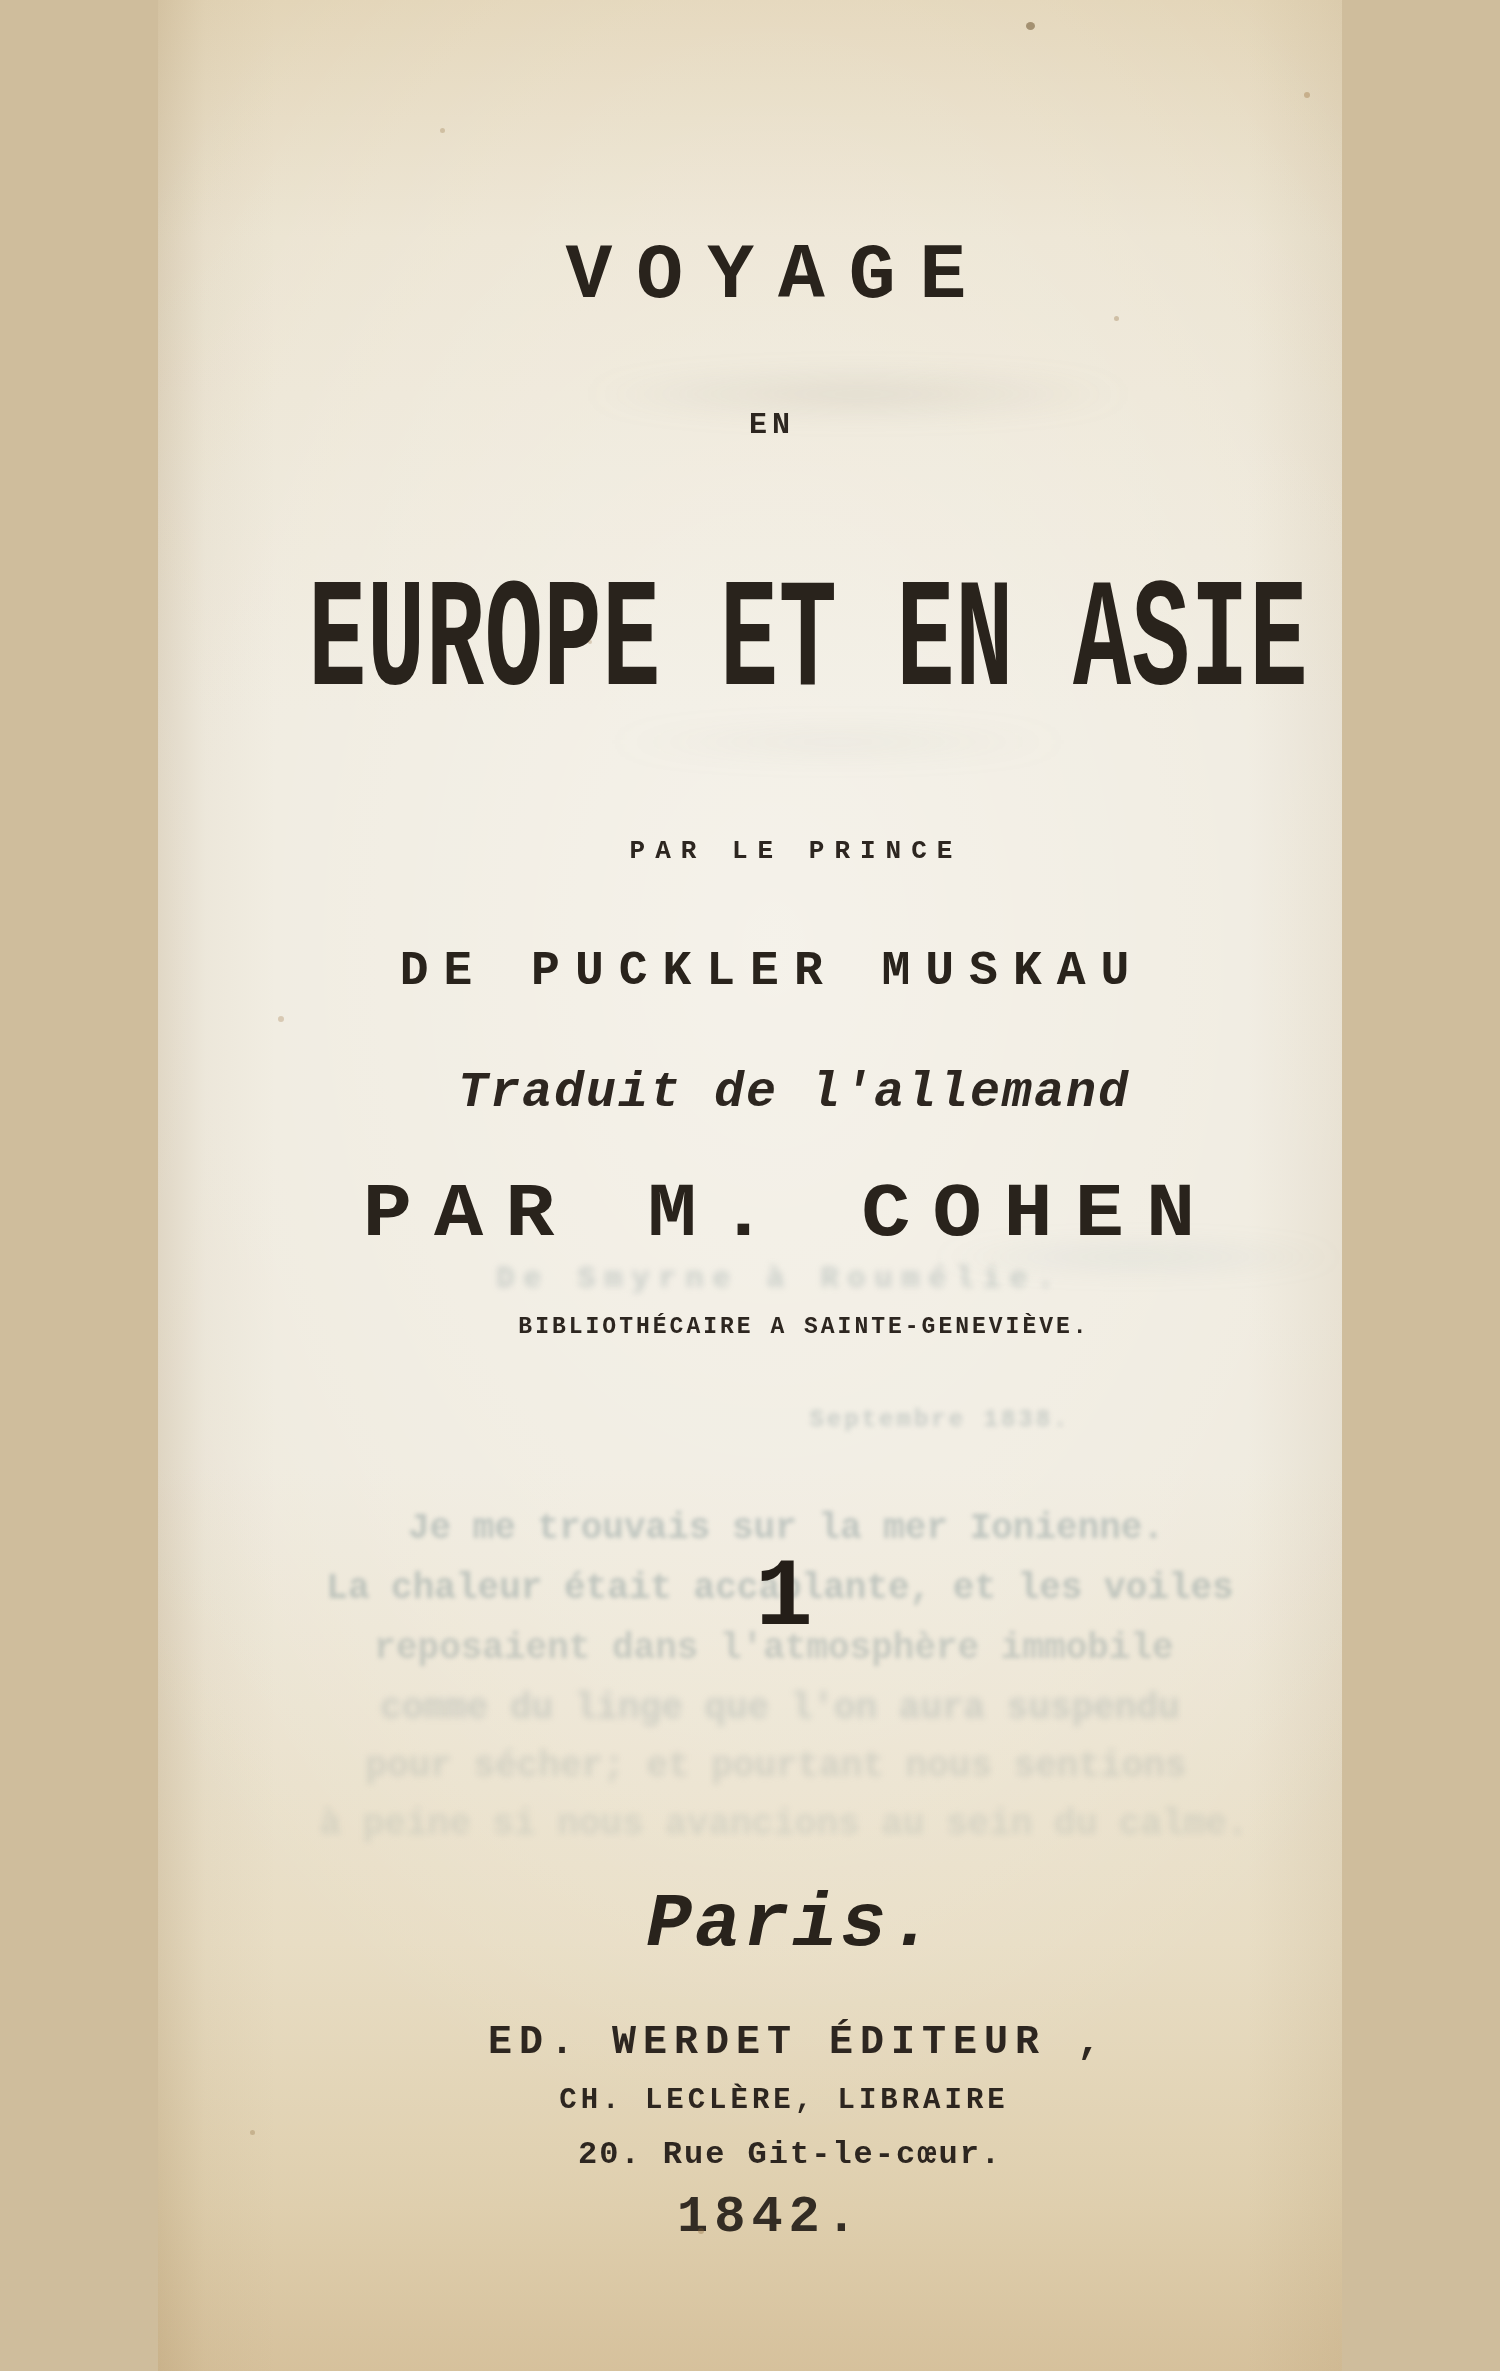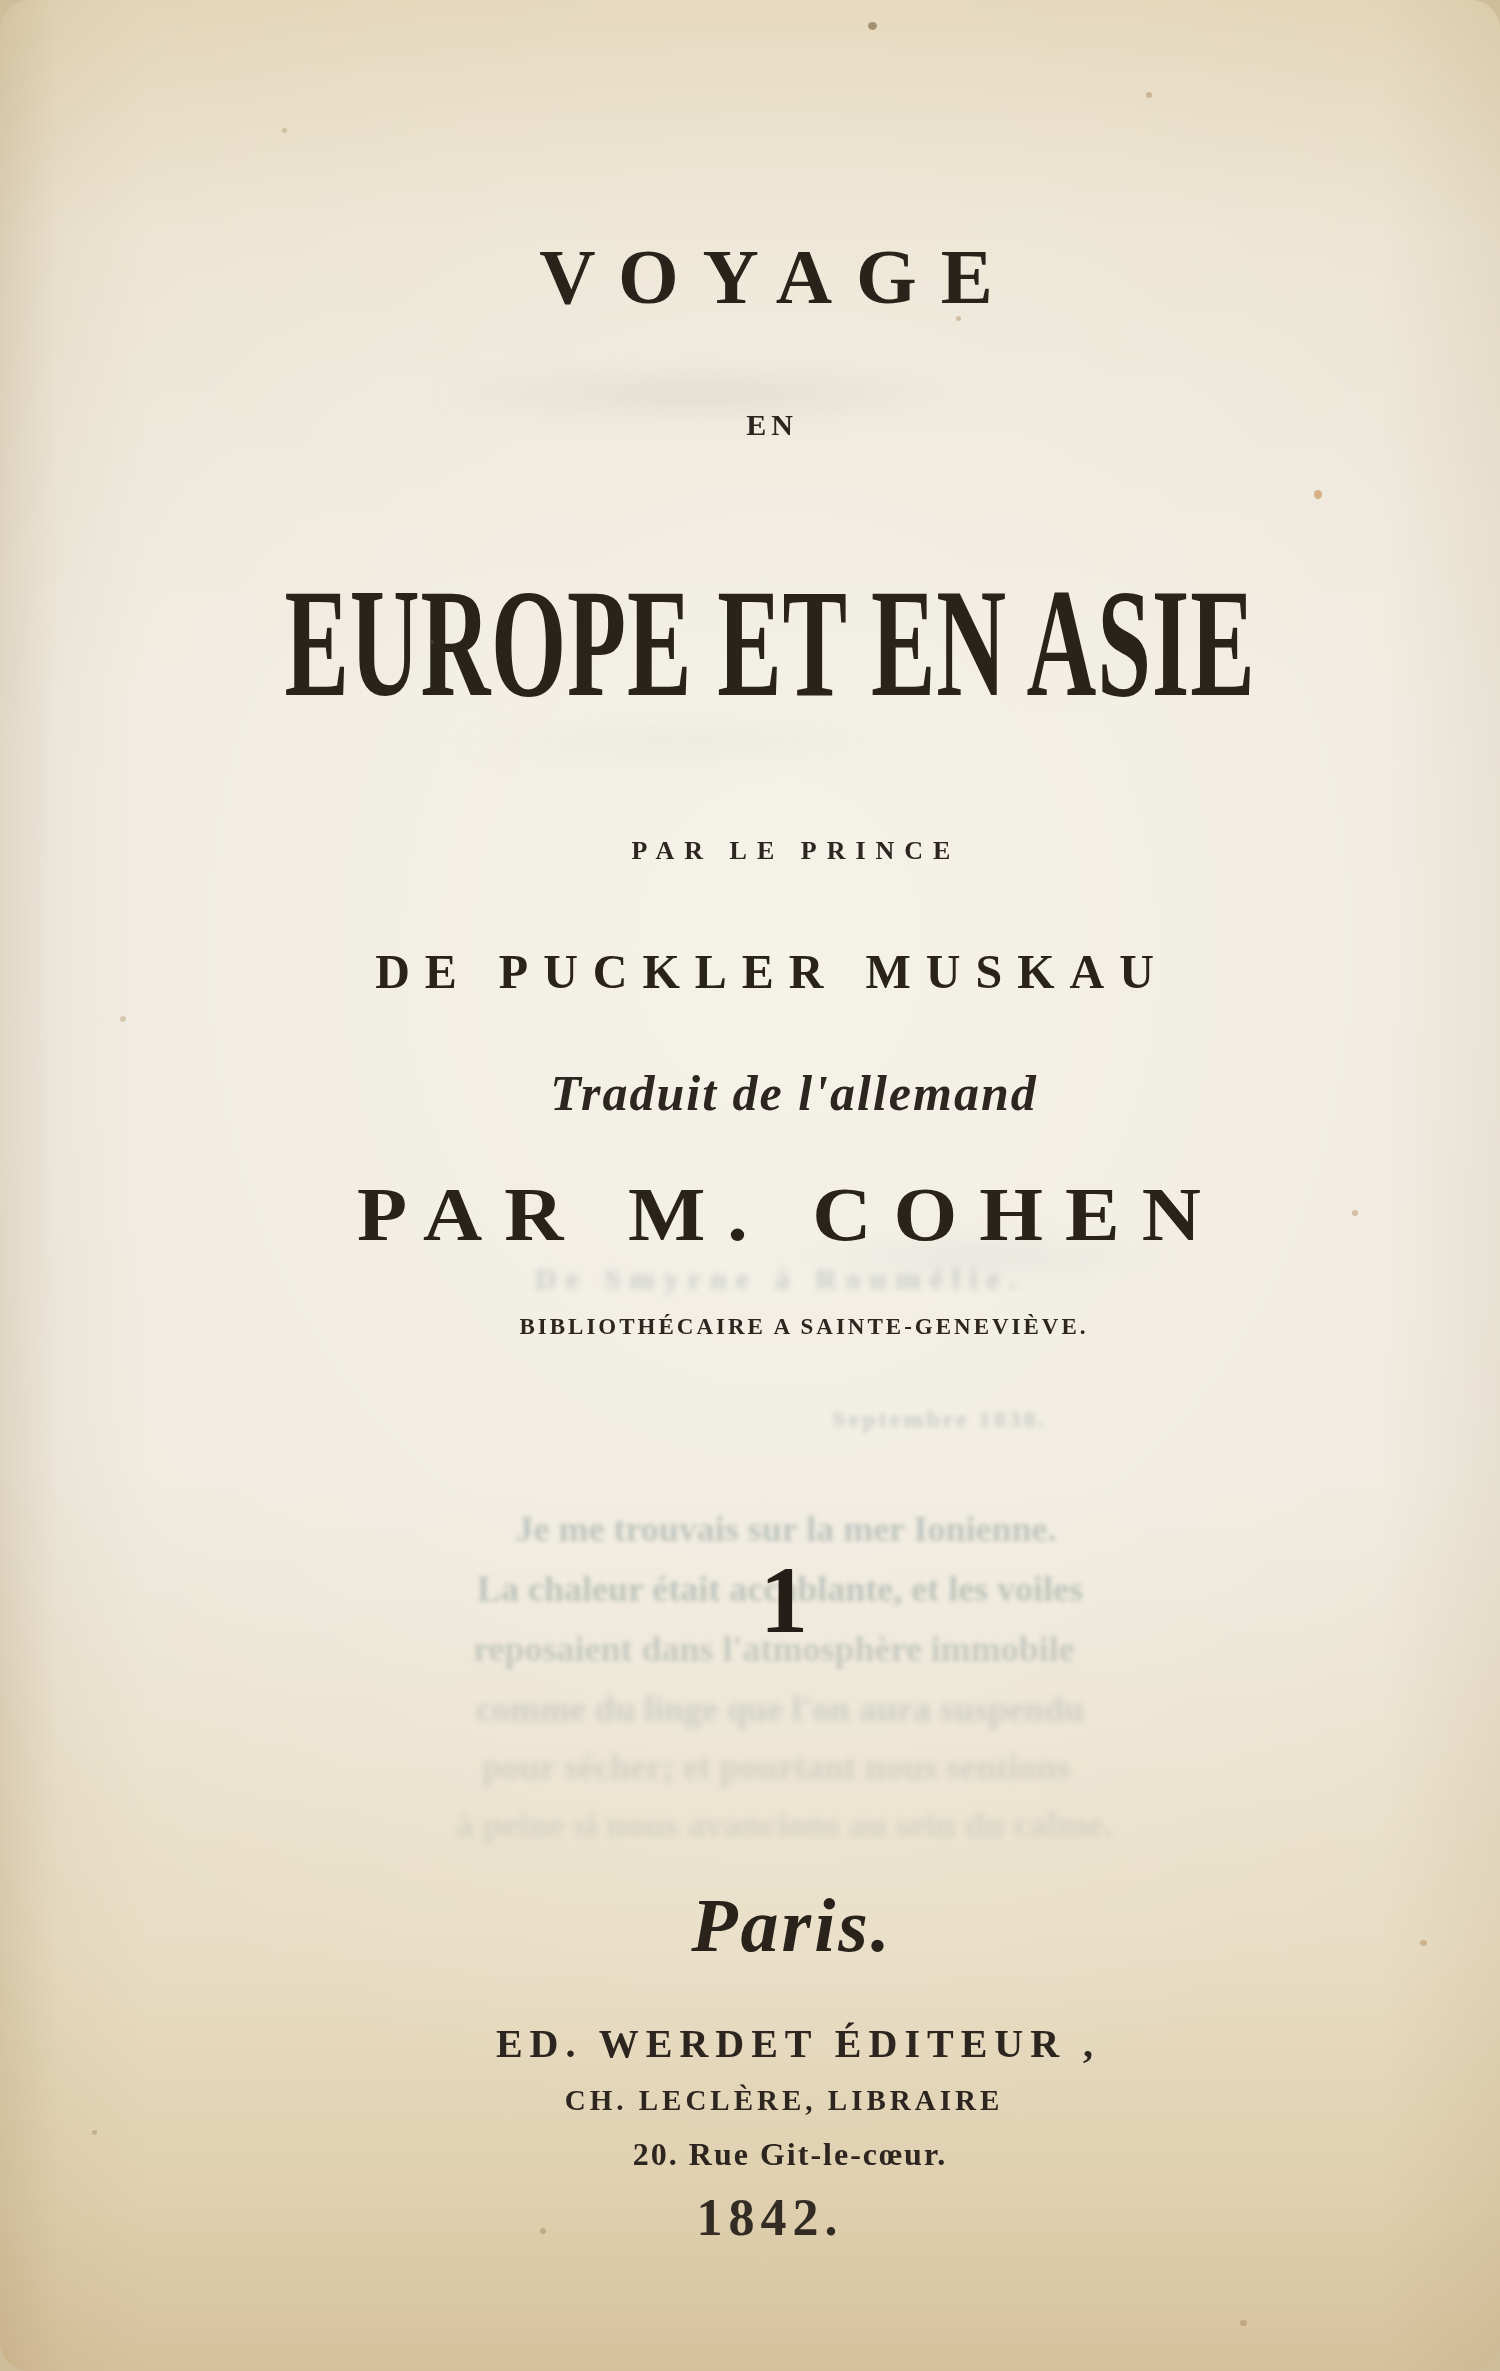--- a/index.html
+++ b/index.html
@@ -1,27 +1,26 @@
 <!DOCTYPE html>
 <html><head>
 <meta charset="utf-8">
 <style>
   html,body{margin:0;padding:0;background:#cfbd9c;}
   .page{
     position:relative;
-    width:1500px;height:2371px;
+    width:1184px;height:2371px;
     margin:0 auto;
     overflow:hidden;
     background:
       radial-gradient(95% 70% at 52% 40%, rgba(255,255,255,0.40) 0%, rgba(255,255,255,0.18) 45%, rgba(255,255,255,0) 72%),
       linear-gradient(to right, rgba(150,118,70,0.20) 0%, rgba(150,118,70,0.05) 4%, rgba(150,118,70,0) 10%, rgba(150,118,70,0) 92%, rgba(150,118,70,0.10) 100%),
       linear-gradient(to bottom, #e3d5b8 0%, #ebe3d0 10%, #eee9dc 30%, #eee9dc 62%, #e8ddc4 82%, #dfcfae 93%, #d6c19c 100%);
-    font-family:Liberation Serif, serif;
+    font-family:Liberation Mono, monospace;
     color:#2d2620;
-    border-radius:29px;
   }
   .line{position:absolute;left:0;width:100%;text-align:center;white-space:nowrap;}
 
   .voyage{top:232px;font-size:78px;font-weight:bold;letter-spacing:24px;
     transform:translateX(28px);color:#29231c;}
   .en{top:408px;font-size:30px;font-weight:bold;letter-spacing:5px;transform:translateX(22px);}
   .main-title{top:556px;font-size:124px;font-weight:bold;letter-spacing:1px;color:#29231c;
     transform:translateX(20px) scale(0.78,1.24);transform-origin:50% 0;}
   .par-le-prince{top:836px;font-size:26px;font-weight:600;letter-spacing:10px;transform:translateX(46px);}
   .author{top:944px;font-size:48px;font-weight:bold;letter-spacing:15px;transform:translateX(22px);color:#29231c;}

